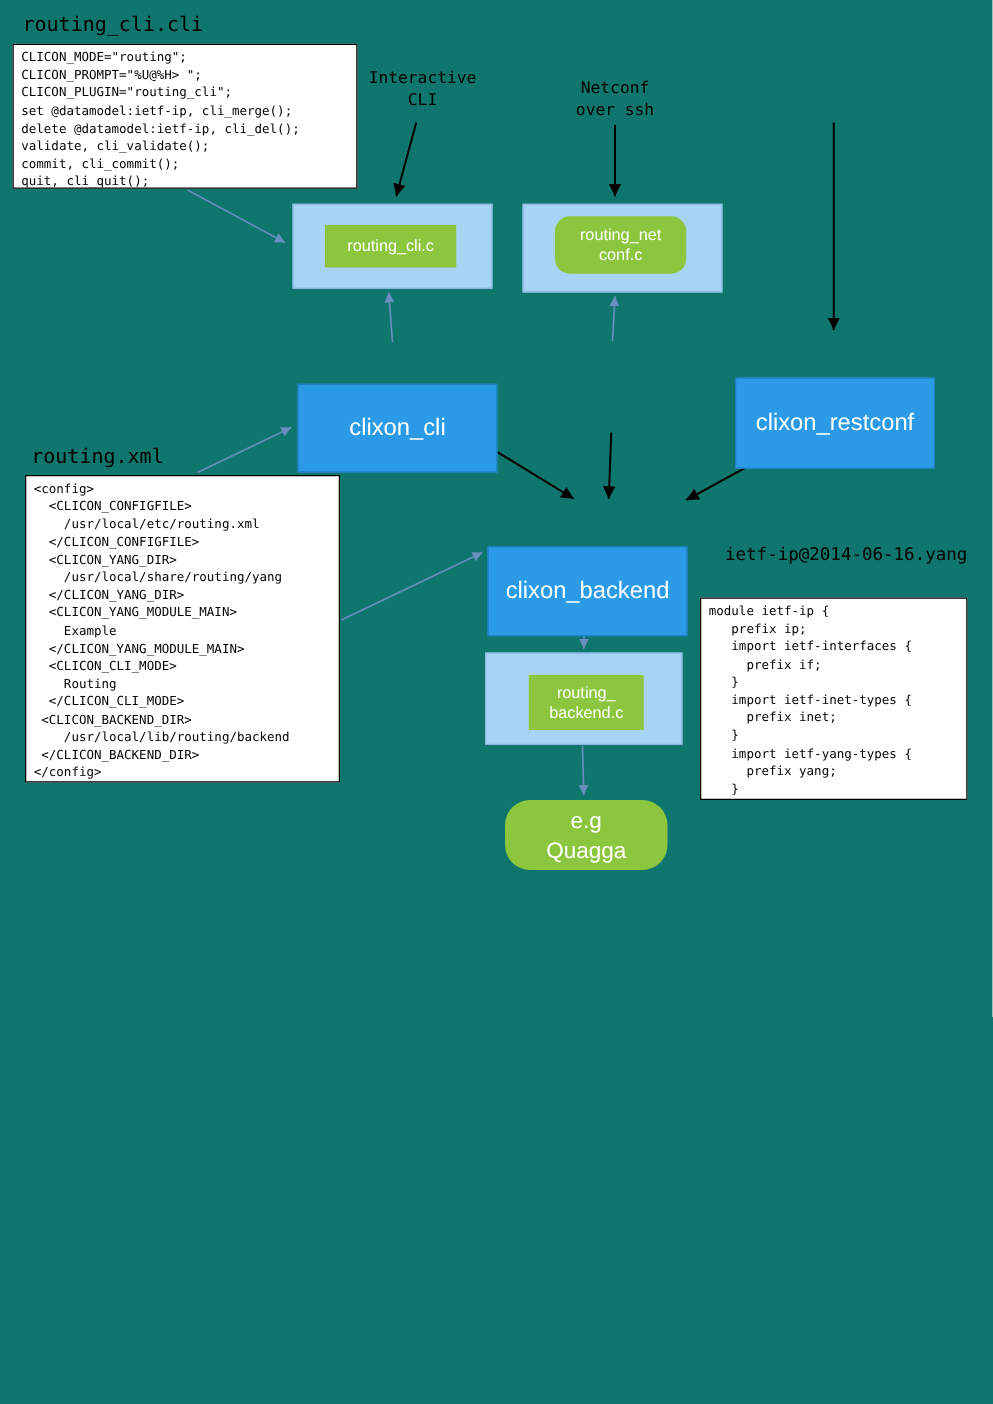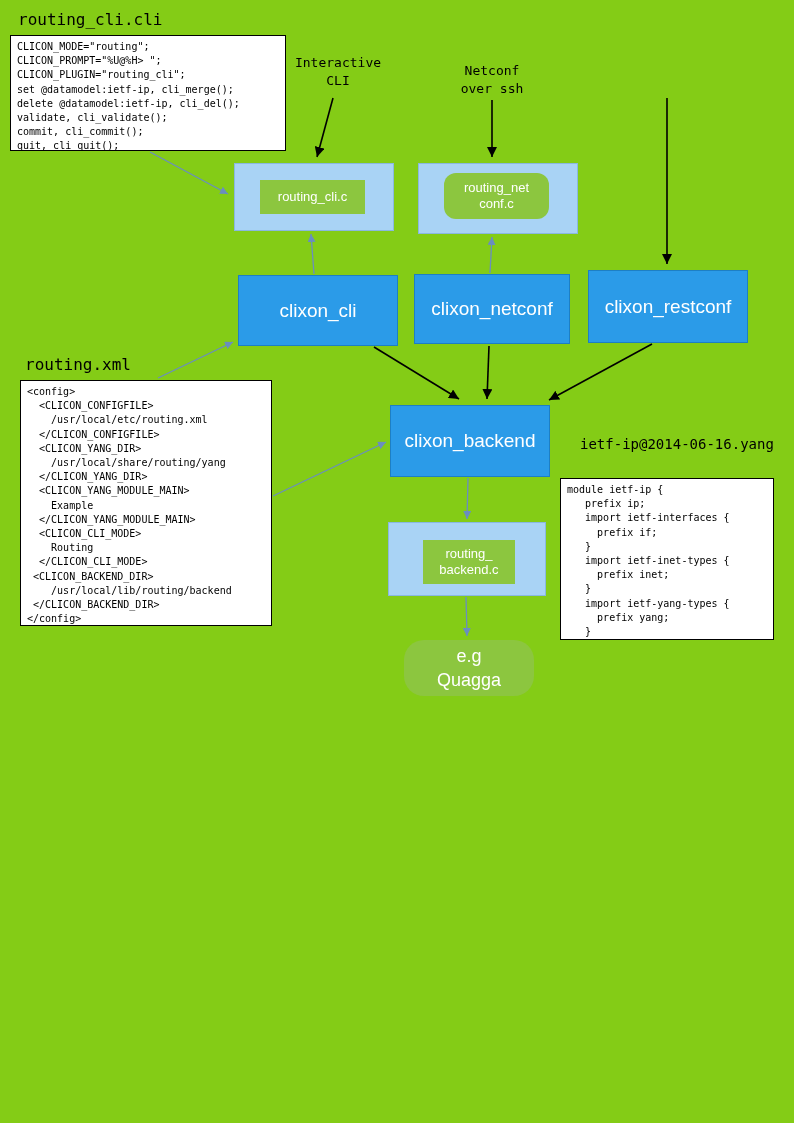--- a/index.html
+++ b/index.html
@@ -1,21 +1,21 @@
 <!DOCTYPE html>
 <html><head>
 <meta charset="utf-8">
 <style>
   html,body { margin:0; padding:0; background:#fff; }
-  .canvas { position:relative; width:794px; height:1123px; background:#84cc16; overflow:hidden; font-family:"DejaVu Sans Mono", monospace; }
+  .canvas { position:relative; width:794px; height:1123px; background:#0f766e; overflow:hidden; font-family:"DejaVu Sans Mono", monospace; }
   .arrows { position:absolute; left:0; top:0; pointer-events:none; }
   .file-title { position:absolute; font:15px "DejaVu Sans Mono", monospace; color:#000; white-space:pre; }
   .code-box { position:absolute; margin:0; border:1px solid #000; background:#fff; font:10px/14.2px "DejaVu Sans Mono", monospace; color:#000; padding:4px 6px; white-space:pre; box-sizing:border-box; overflow:hidden; }
   .float-label { position:absolute; font:13px/18px "DejaVu Sans Mono", monospace; color:#000; text-align:center; white-space:pre-line; }
-  .proc-box { position:absolute; background:#2B9BE8; border:1px solid #1d7fc4; color:#fff; display:flex; align-items:center; justify-content:center; font:19px "Liberation Sans", sans-serif; box-sizing:border-box; }
+  .proc-box { position:absolute; background:#2B9BE8; border:1px solid #1d7fc4; color:#fff; display:flex; align-items:center; justify-content:center; font:19px "Liberation Sans", sans-serif; box-sizing:border-box;margin-top:32px; }
   .plugin-wrap { position:absolute; background:#A9D3F5; border:1px solid #8ab8e0; box-sizing:border-box; }
   .plugin-box { position:absolute; background:#8CC63F; color:#fff; display:flex; align-items:center; justify-content:center; text-align:center; font:13px/16px "Liberation Sans", sans-serif; white-space:pre-line; box-sizing:border-box; }
   .quagga-box { position:absolute; background:#8CC63F; color:#fff; display:flex; align-items:center; justify-content:center; text-align:center; font:18px/24px "Liberation Sans", sans-serif; white-space:pre-line; box-sizing:border-box;border-radius:20px; }
 </style>
 </head>
 <body>
 
 <div class="canvas">
 
   <svg class="arrows" width="794" height="1123" xmlns="http://www.w3.org/2000/svg">
@@ -63,21 +63,20 @@
 
   <div class="plugin-wrap" style="left:234px; top:163px; width:160px; height:68px;">
     <div class="plugin-box" style="left:25px; top:16px; width:105px; height:34px;">routing_cli.c</div>
   </div>
   <div class="plugin-wrap" style="left:418px; top:163px; width:160px; height:71px;">
     <div class="plugin-box" style="left:25px; top:9px; width:105px; height:46px;border-radius:12px;">routing_net
 conf.c</div>
   </div>
 
   <div class="proc-box" style="left:238px; top:275px; width:160px; height:71px;">clixon_cli</div>
-  <div class="proc-box" style="left:414px; top:274px; width:156px; height:70px;">clixon_netconf</div>
   <div class="proc-box" style="left:588px; top:270px; width:160px; height:73px;">clixon_restconf</div>
   <div class="proc-box" style="left:390px; top:405px; width:160px; height:72px;">clixon_backend</div>
 
   <div class="plugin-wrap" style="left:388px; top:522px; width:158px; height:74px;">
     <div class="plugin-box" style="left:34px; top:17px; width:92px; height:44px;text-align:center;">routing_
 backend.c</div>
   </div>
 
   <div class="quagga-box" style="left:404px; top:640px; width:130px; height:56px;">e.g
 Quagga</div>

